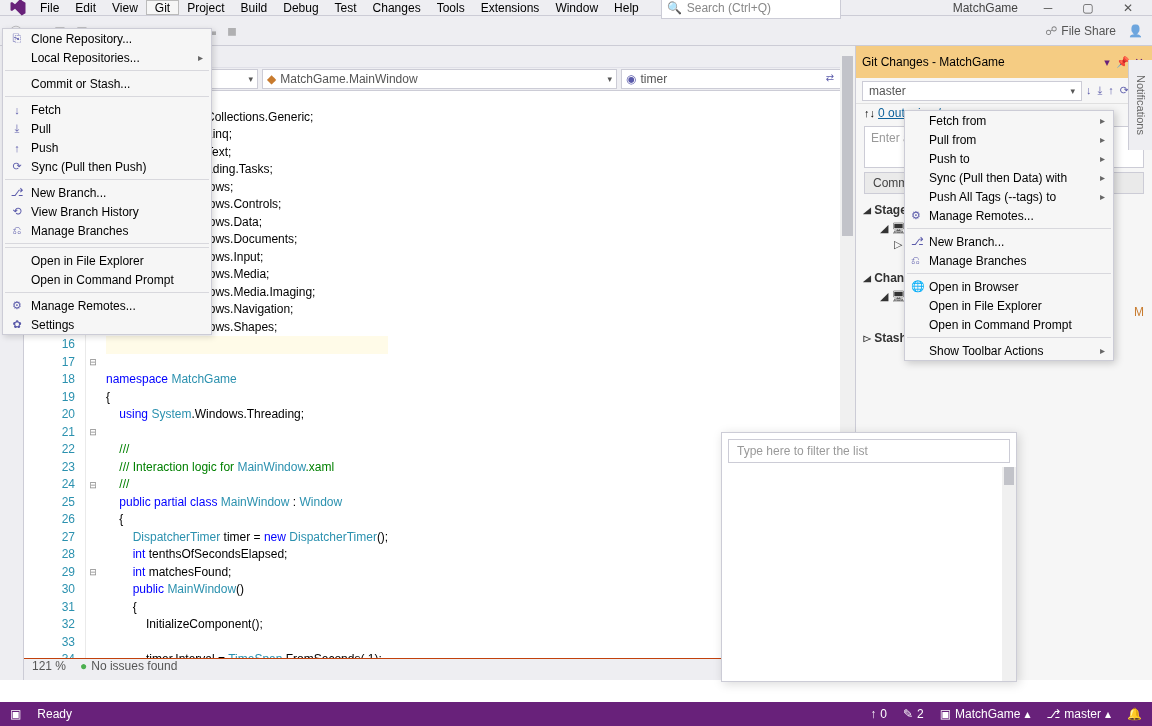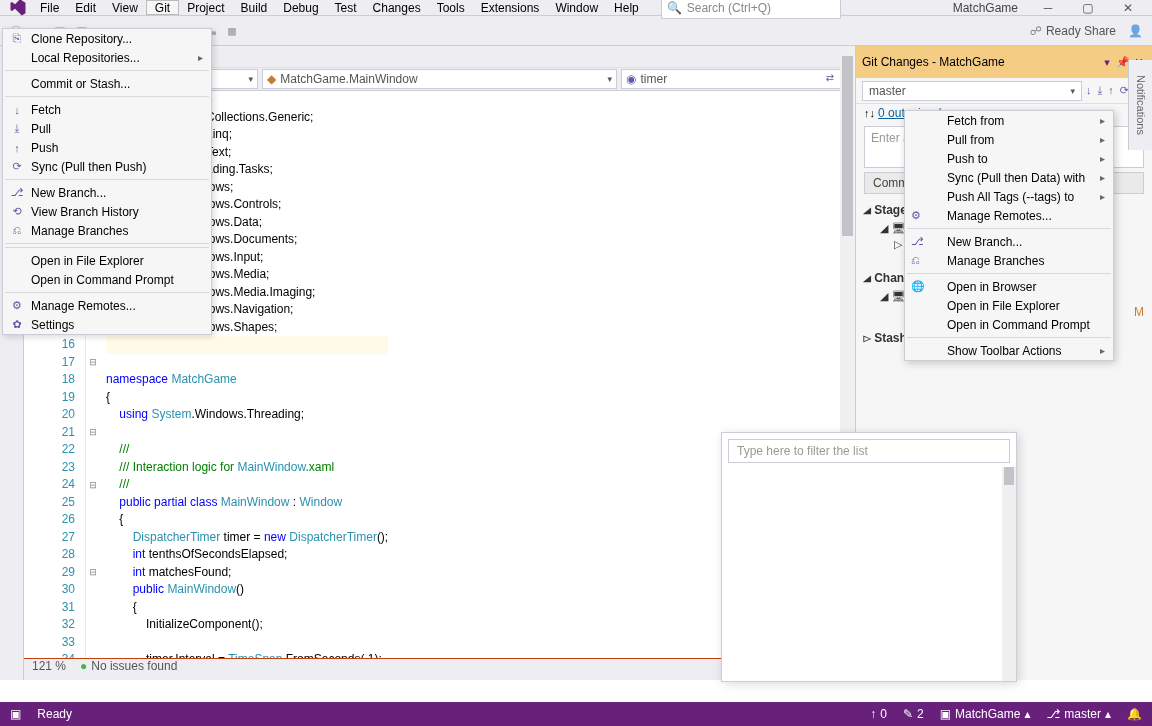--- a/index.html
+++ b/index.html
@@ -63,21 +63,21 @@
 .commit-btn{margin:0 8px 6px 8px; height:22px; background:#eaeaea; border:1px solid #ccccd6; display:flex; align-items:center; padding:0 8px; color:#444;}
 .section-hdr{padding:3px 8px; display:flex; align-items:center; gap:4px; font-weight:600; color:#333; font-size:11px;}
 .section-hdr::before{content:'◢'; font-size:8px; transform:scaleX(1.2);}
 .section-hdr.collapsed::before{content:'▷'; font-size:8px;}
 .tree-item{padding:1px 8px 1px 24px; display:flex; align-items:center; gap:4px; font-size:11px; color:#333;}
 .tree-item.lvl2{padding-left:38px;}
 .folder-icn{color:#dcb67a;}
 .mod-icn{color:#c87b2e; font-family:monospace;}
 
 .git-context-menu{ position:absolute; right:38px; top:110px; width:210px; background:#f6f6f6; border:1px solid #ccccd6; box-shadow:2px 2px 8px rgba(0,0,0,.2); z-index:200;}
-.gcm-item{display:flex; align-items:center; height:19px; padding:0 8px 0 42px; position:relative;}
+.gcm-item{display:flex; align-items:center; height:19px; padding:0 8px 0 24px; position:relative;}
 .gcm-item.has-sub::after{content:'▸'; position:absolute; right:8px; font-size:10px; color:#666;}
 .gcm-sep{height:1px; background:#d8d8dd; margin:3px 2px;}
 .gcm-icon{position:absolute; left:6px; font-size:11px; color:#5a5aaa;}
 
 .notifications-tab{position:absolute; right:0; top:60px; width:24px; height:90px; background:#eeeef2; border-left:1px solid #ccccd6; writing-mode:vertical-rl; text-orientation:mixed; display:flex; align-items:center; justify-content:center; font-size:11px; color:#666; z-index:5;}
 
 .local-repos-popup{position:absolute; left:721px; top:432px; width:296px; height:250px; background:#fff; border:1px solid #ccccd6; box-shadow:2px 2px 10px rgba(0,0,0,.15); z-index:150;}
 .filter-box{margin:6px; border:1px solid #ccccd6; height:24px; padding:0 8px; display:flex; align-items:center; color:#999;}
 .repo-list{padding:4px 8px;}
 .repo-list div{height:18px; display:flex; align-items:center; color:#333;}
@@ -131,21 +131,21 @@
   <span class="tbicon">▸</span>
   <span class="tbicon">▦</span>
   <span class="tbicon">▤</span>
   <span style="width:60px"></span>
   <span class="tbicon">⇥</span>
   <span class="tbicon">⇤</span>
   <span class="tbicon">▬</span>
   <span class="tbicon">◼</span>
   <div class="liveshare">
     <span class="icon">☍</span>
-    <span>Ready Share</span>
+    <span>File Share</span>
   </div>
   <span class="tbicon" style="opacity:.6;">👤</span>
 </div>
 
 <div class="git-menu" id="gitmenu">
     <div class="git-menu-item">
       <span class="git-menu-icon">⎘</span>
       <span>Clone Repository...</span>
     </div>
     <div class="git-menu-item has-sub">

